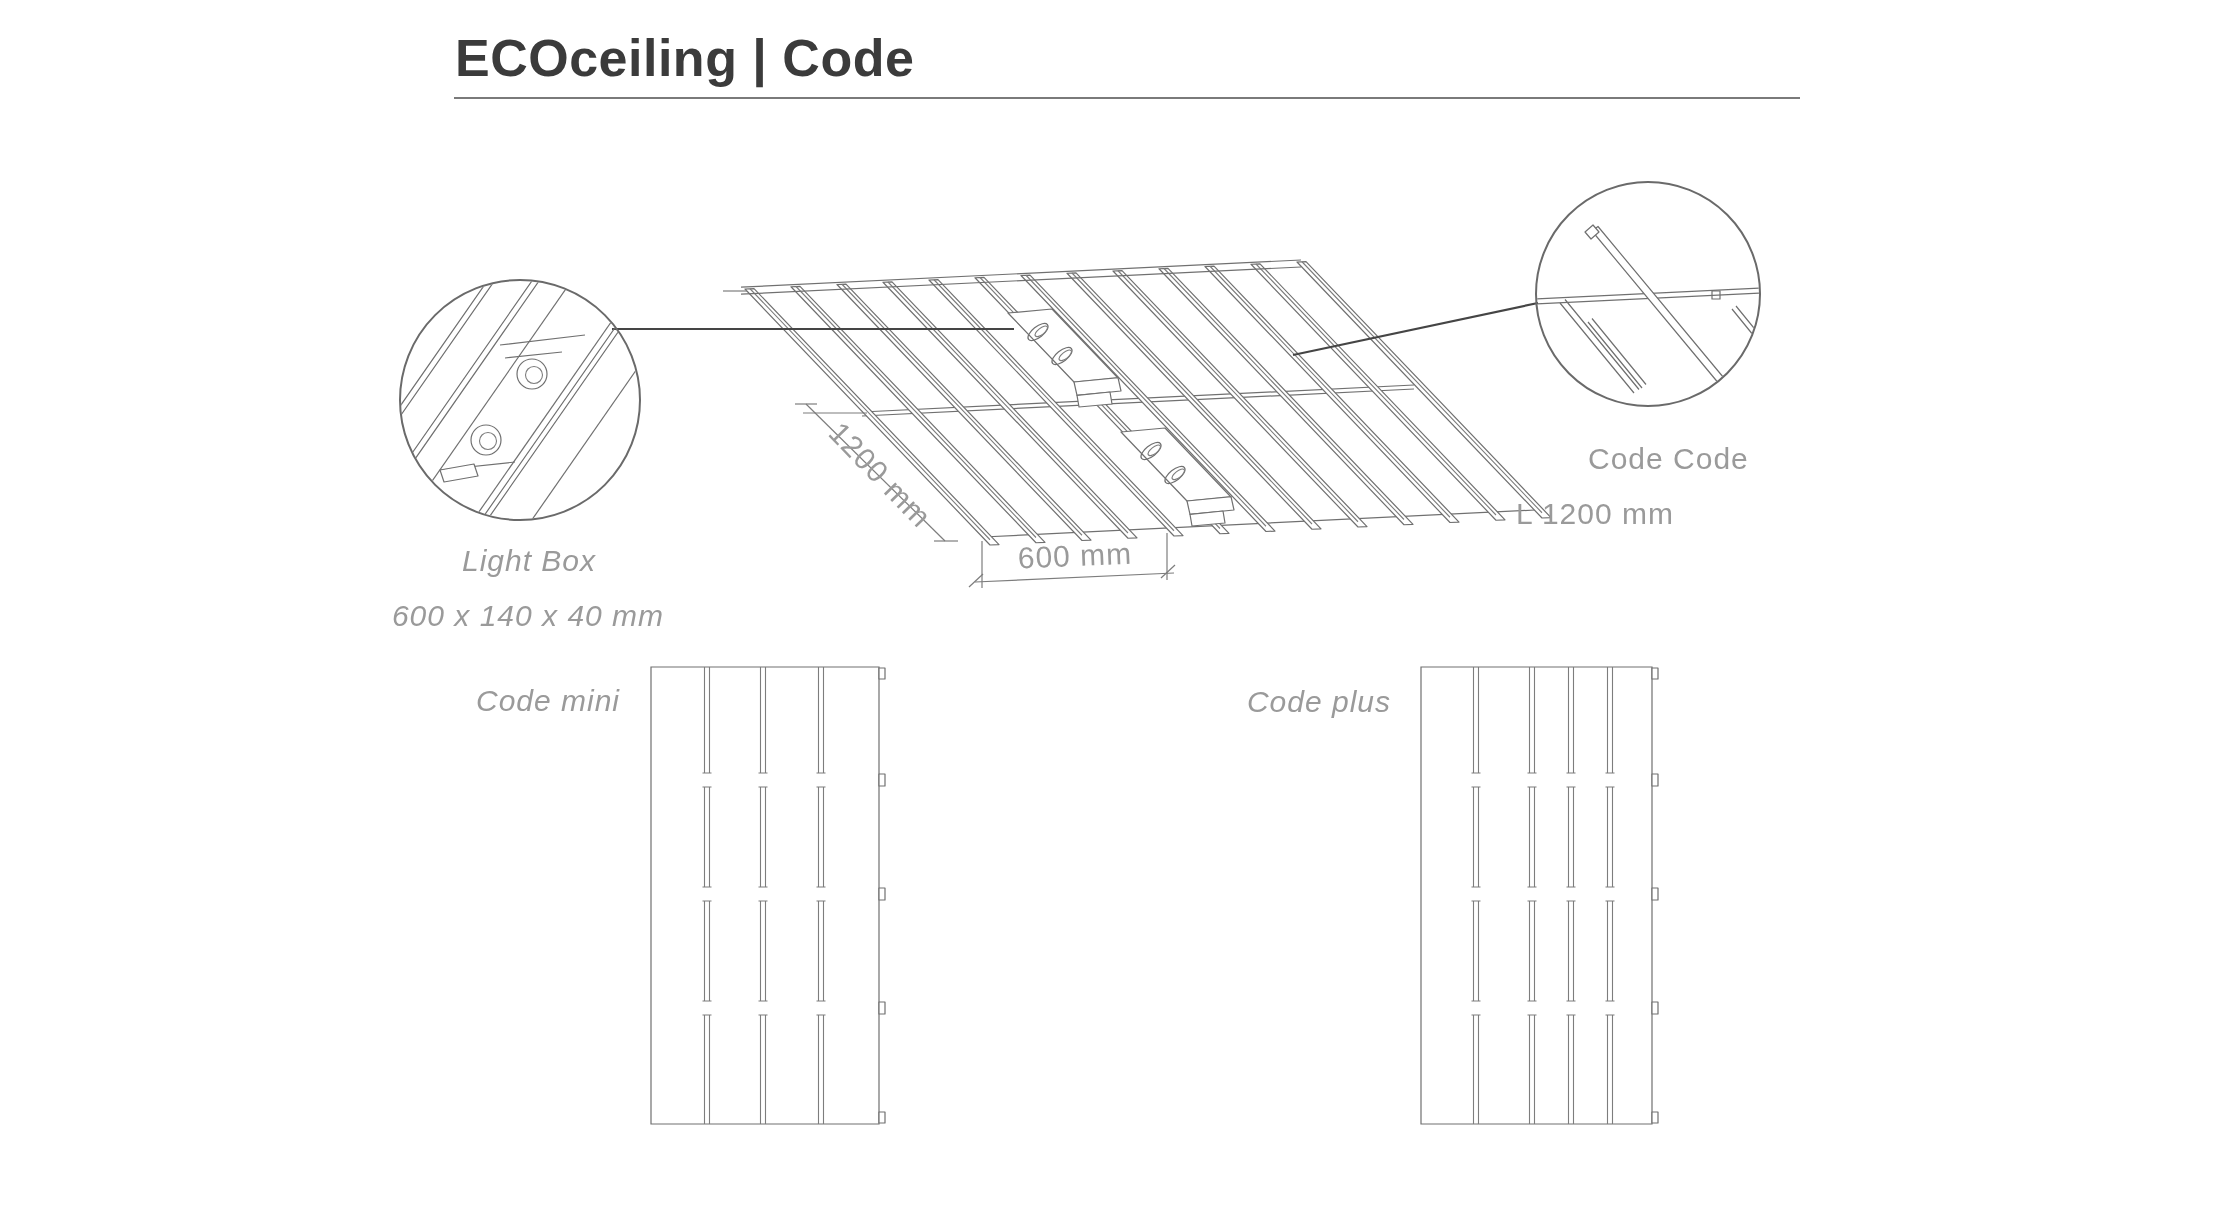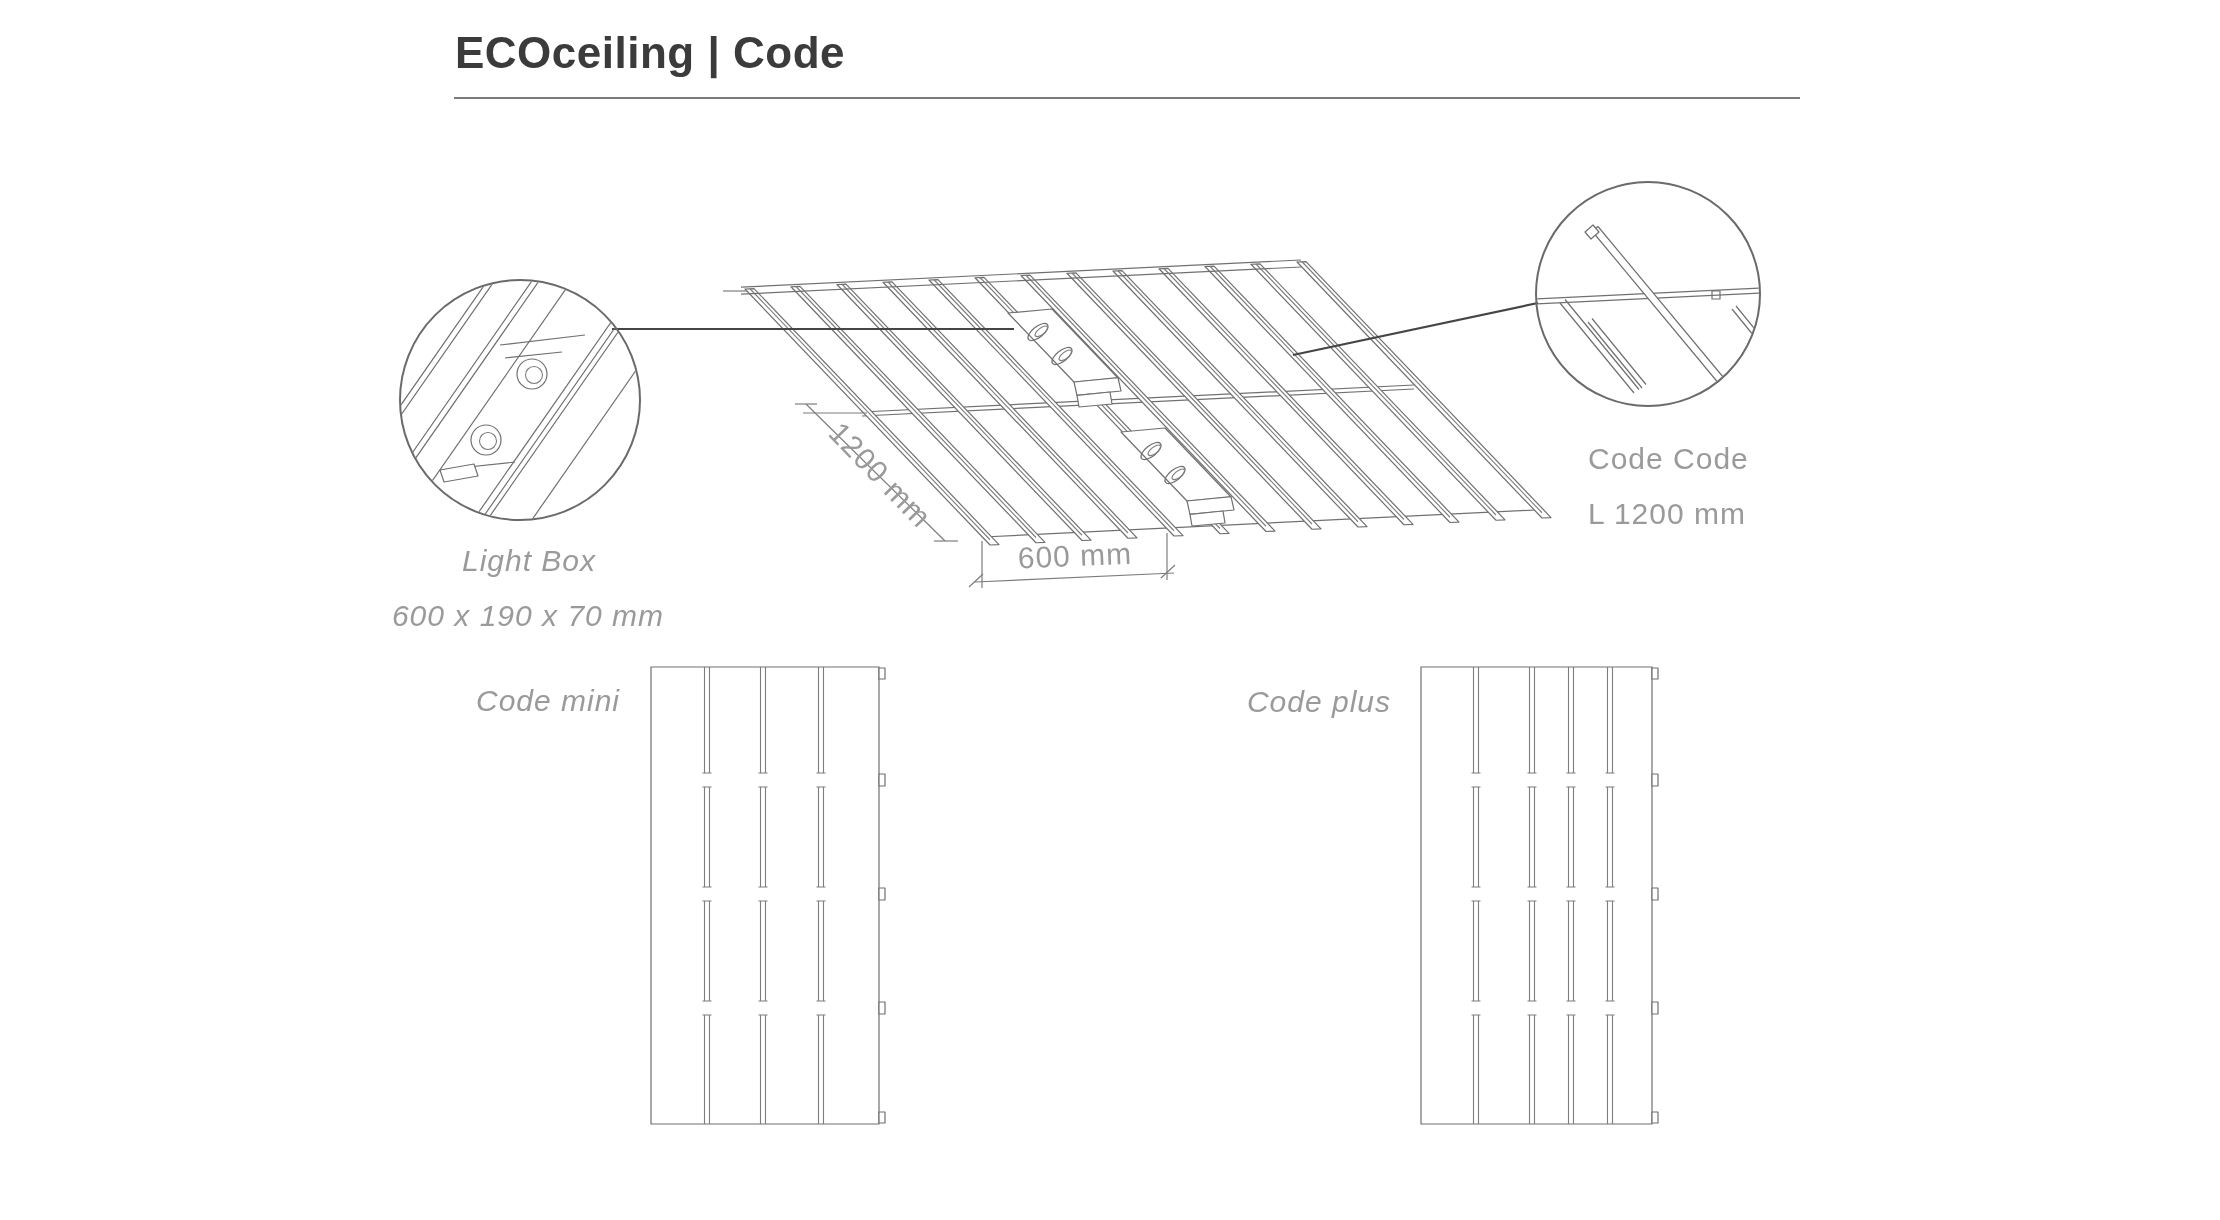--- a/index.html
+++ b/index.html
@@ -1,19 +1,19 @@
 <!DOCTYPE html>
 <html><head>
 <meta charset="utf-8">
 <style>
   html,body{margin:0;padding:0;background:#ffffff;}
   body{width:2220px;height:1220px;overflow:hidden;
        font-family:"Liberation Sans","DejaVu Sans",sans-serif;}
   #stage{position:relative;width:2220px;height:1220px;background:#ffffff;}
-  .page-title{position:absolute;left:455px;top:28px;font-size:44px;font-weight:700;
+  .page-title{position:absolute;left:455px;top:28px;font-size:52px;font-weight:700;
               color:#3b3b3b;letter-spacing:.5px;white-space:nowrap;}
   .title-rule{position:absolute;left:454px;top:97px;width:1346px;height:2px;background:#7a7a7a;}
   .lbl{position:absolute;color:#9a9a9a;font-size:30px;letter-spacing:1px;white-space:nowrap;}
   .lbl.centered{transform:translate(-50%,-50%);font-style:italic;}
   .lbl.dim1200{transform:translate(-50%,-50%) rotate(46deg);}
   .lbl.dim600{transform:translate(-50%,-50%) rotate(-2.4deg);}
   svg{position:absolute;left:0;top:0;}
   .draw{stroke:#707070;stroke-width:1.2;fill:none;}
   .drawfill{stroke:#707070;stroke-width:1.2;fill:#ffffff;stroke-linejoin:round;}
   .dimline{stroke:#7d7d7d;stroke-width:1.2;fill:none;}
@@ -193,21 +193,21 @@
       <path class="drawfill" d="
         M1652 668h6v11h-6z M1652 774h6v12h-6z M1652 888h6v12h-6z
         M1652 1002h6v12h-6z M1652 1112h6v11h-6z"></path>
     </g>
   </svg>
 
   <div class="lbl dim1200" style="left:880px;top:475px;">1200 mm</div>
   <div class="lbl dim600" style="left:1075px;top:556px;">600 mm</div>
 
   <div class="lbl centered" style="left:529px;top:561px;">Light Box</div>
-  <div class="lbl centered" style="left:528px;top:616px;">600 x 190 x 70 mm</div>
+  <div class="lbl centered" style="left:528px;top:616px;">600 x 140 x 40 mm</div>
 
   <div class="lbl" style="left:1588px;top:442px;">Code Code</div>
-  <div class="lbl" style="left:1588px;top:497px;">L 1200 mm</div>
+  <div class="lbl" style="left:1516px;top:497px;">L 1200 mm</div>
 
   <div class="lbl centered" style="left:548px;top:701px;">Code mini</div>
   <div class="lbl centered" style="left:1319px;top:702px;">Code plus</div>
 
 </div>
 
 </body></html>

